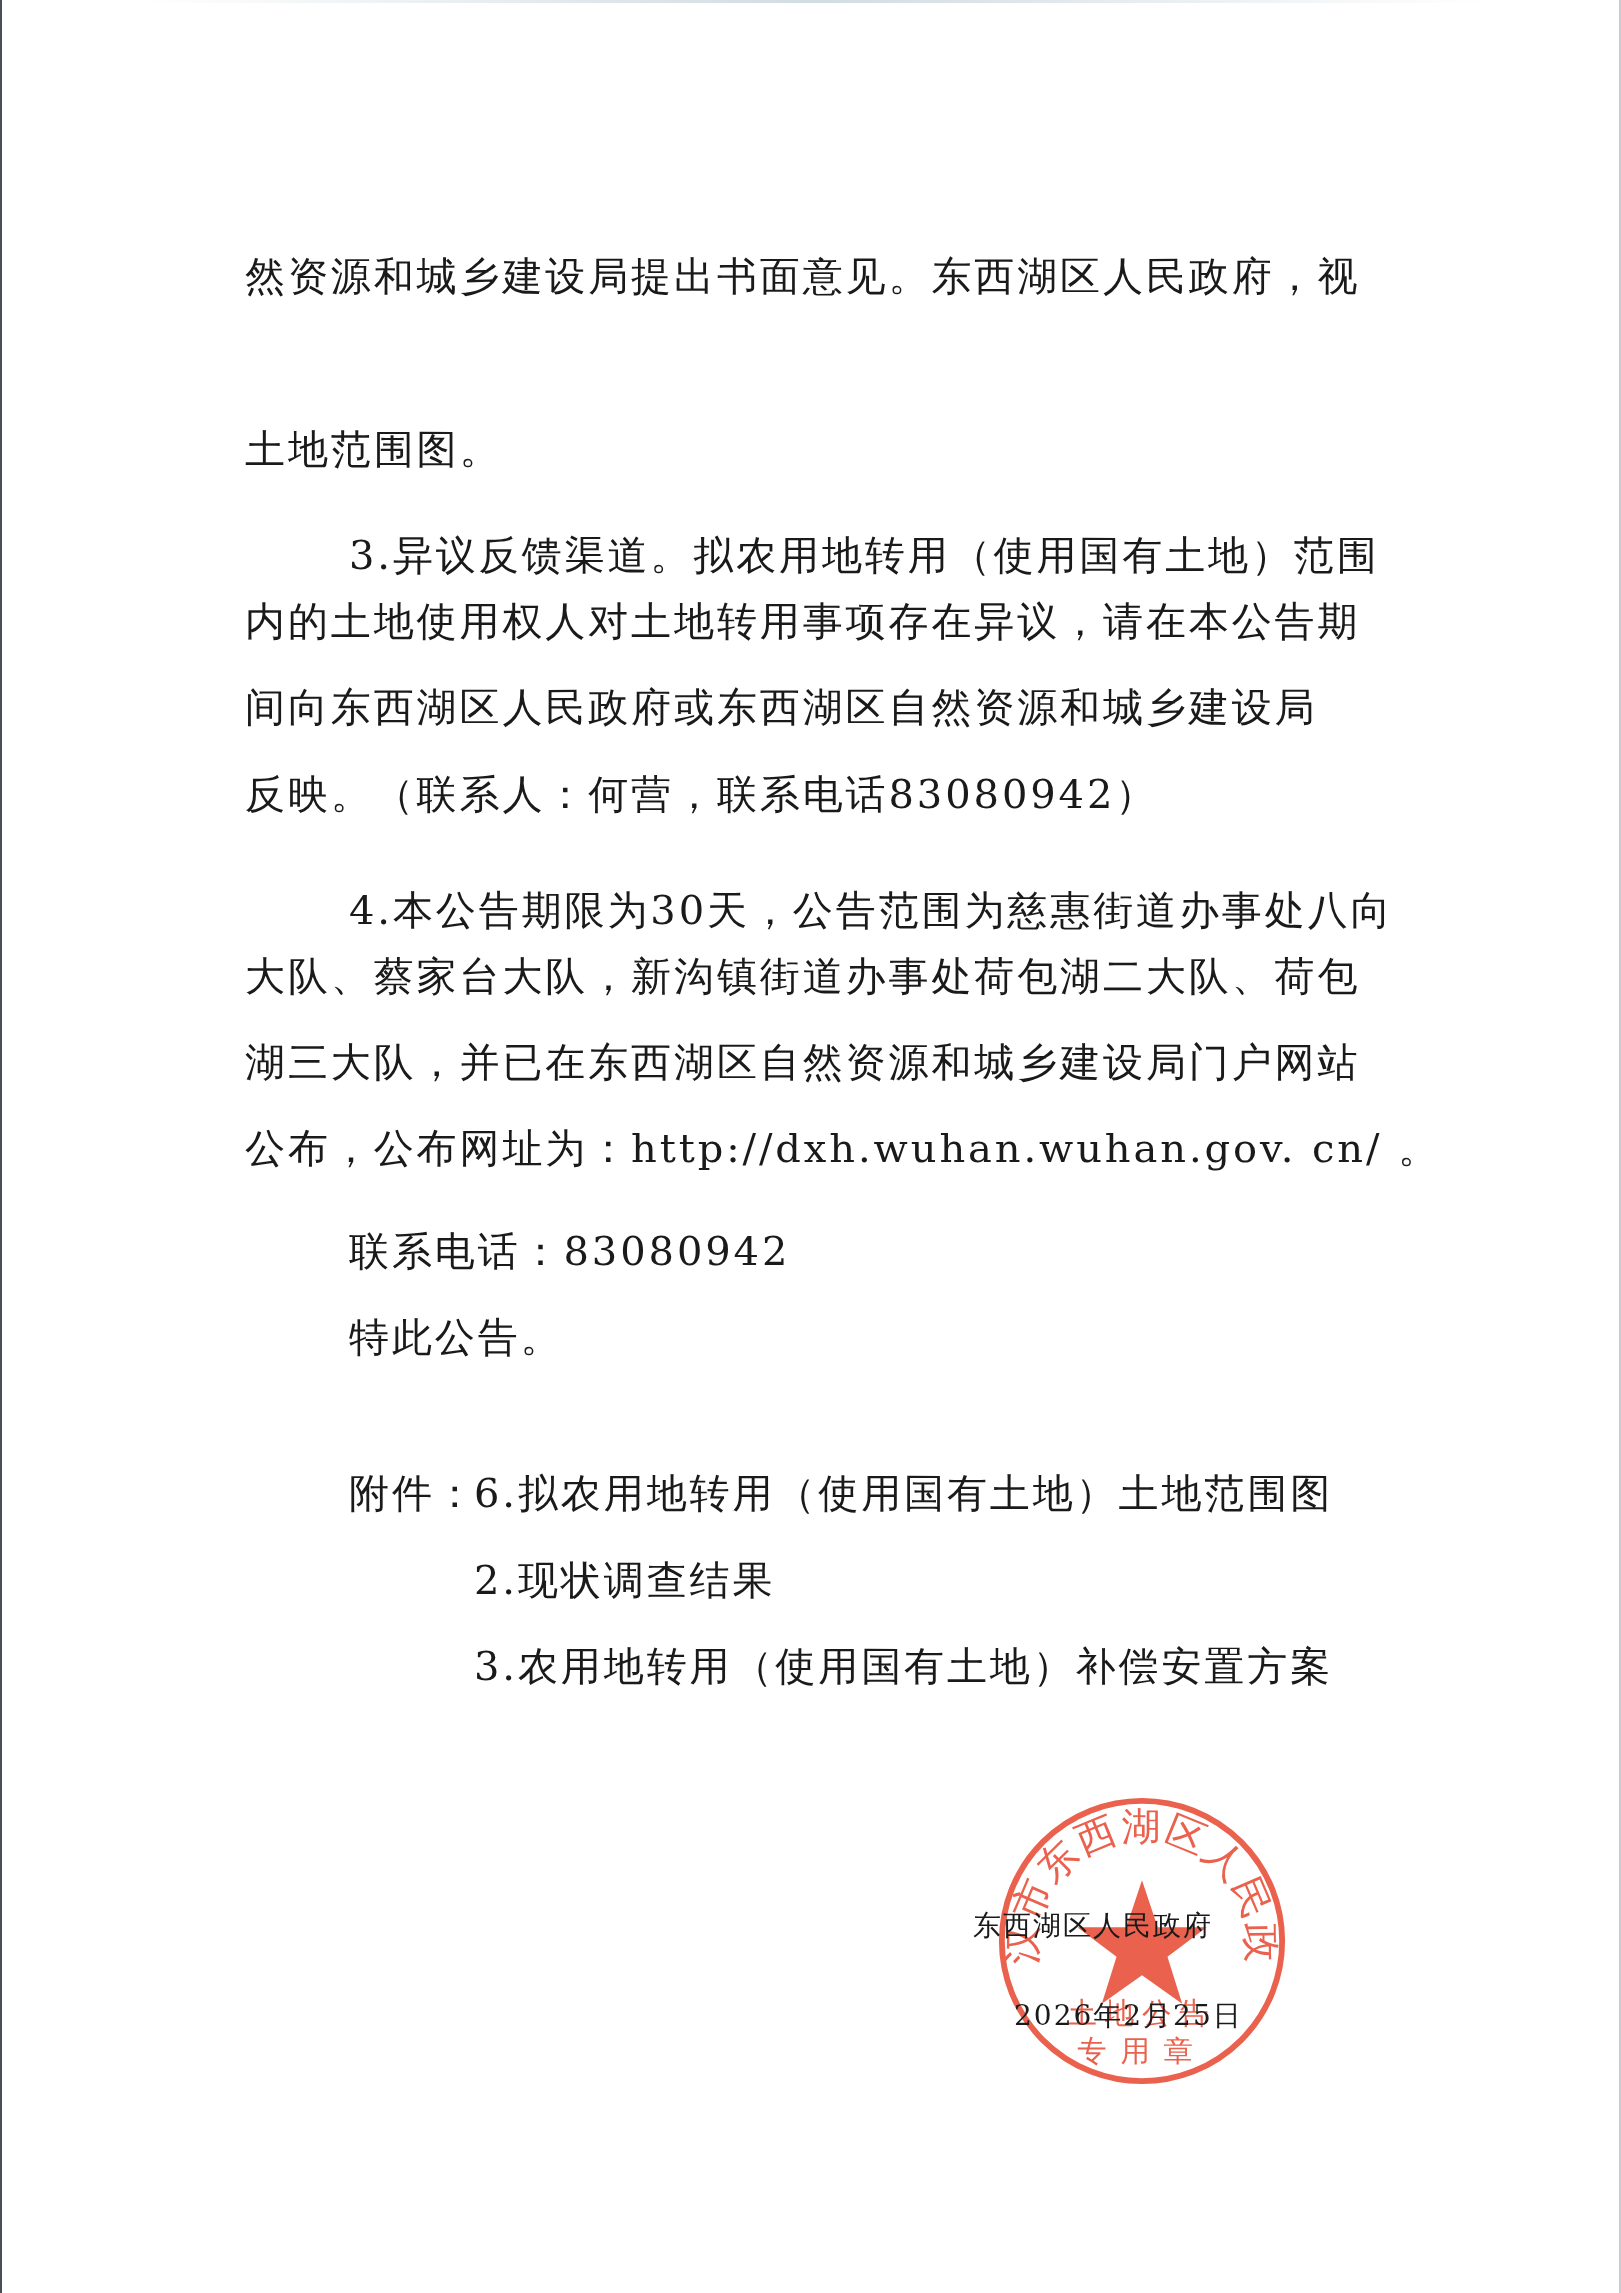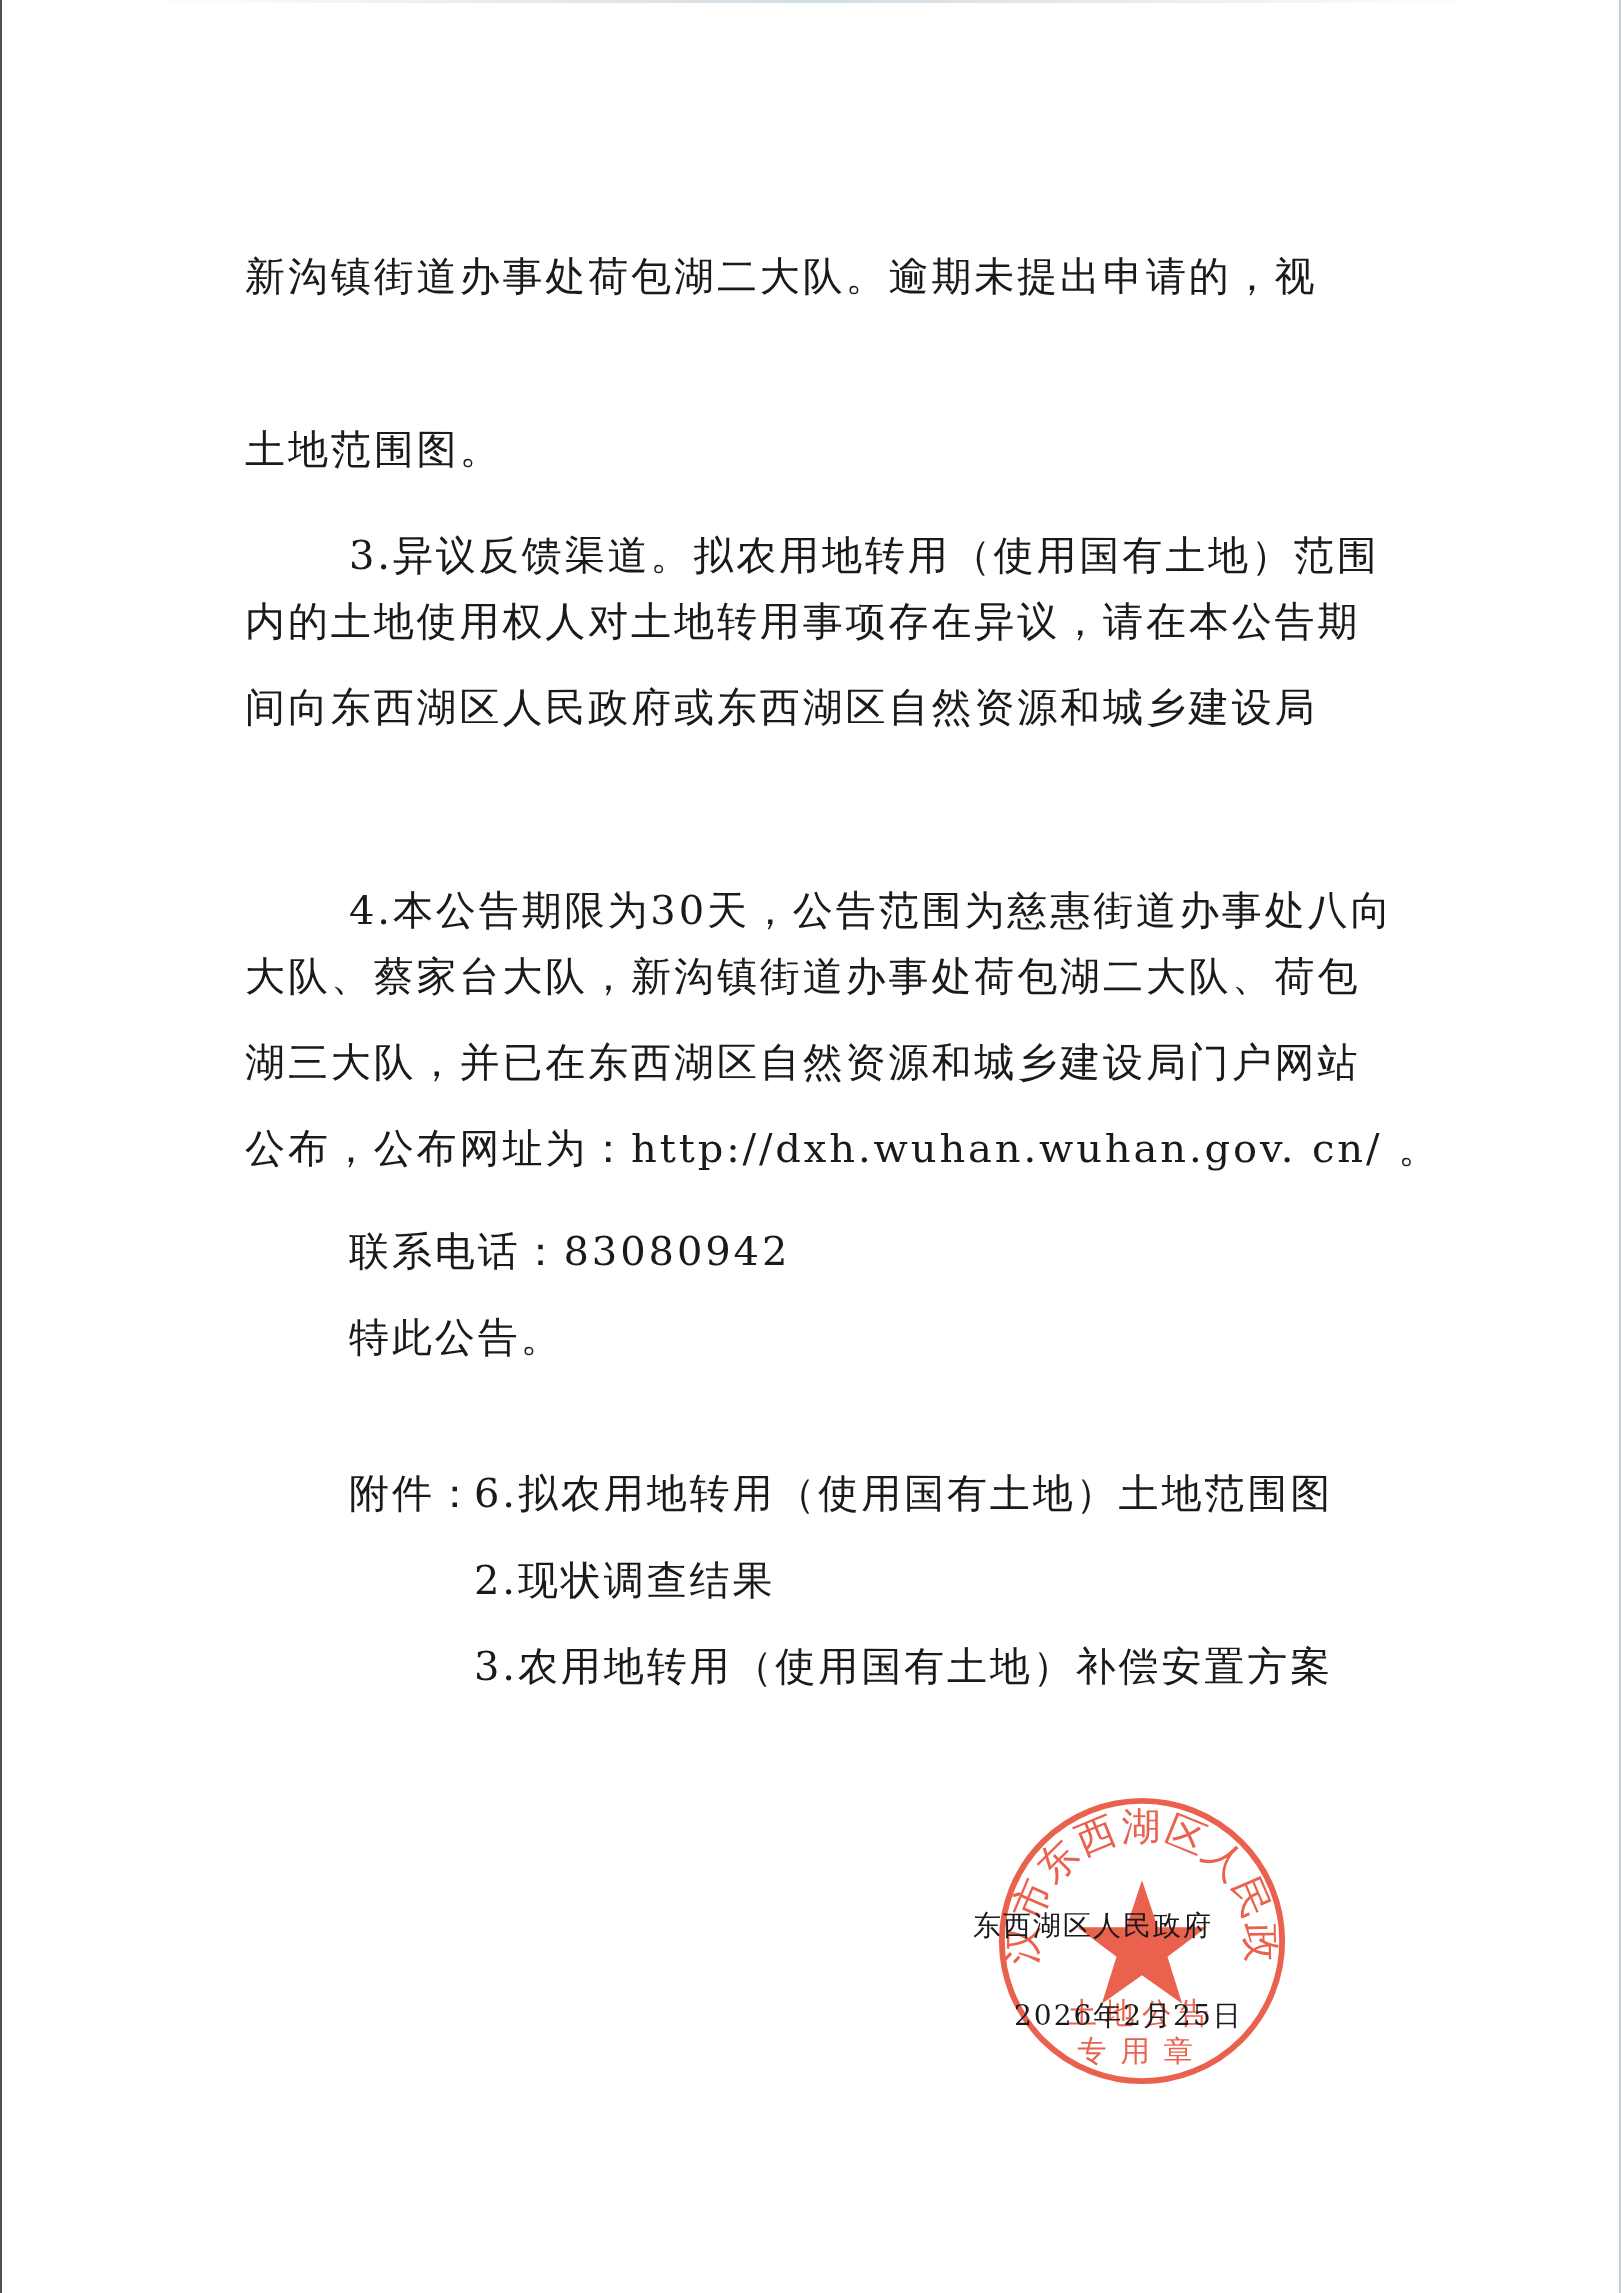--- a/index.html
+++ b/index.html
@@ -67,26 +67,27 @@
     }
   </style>
 </head>
 <body>
 
 <div class="page">
   <div class="edge-left"></div>
   <div class="edge-right"></div>
   <div class="edge-top"></div>
 
-  <div class="line" style="top:247px;">新沟镇街道办事处荷包湖二大队。逾期未提出申请的，视</div>
+  <div class="line" style="top:247px;">然资源和城乡建设局提出书面意见。东西湖区人民政府，视</div>
   <div class="line" style="top:420px;">土地范围图。</div>
 
   <div class="line indent" style="top:506px;">3.异议反馈渠道。拟农用地转用（使用国有土地）范围</div>
   <div class="line" style="top:592px;">内的土地使用权人对土地转用事项存在异议，请在本公告期</div>
   <div class="line" style="top:678px;">间向东西湖区人民政府或东西湖区自然资源和城乡建设局</div>
+  <div class="line" style="top:765px;">反映。（联系人：何营，联系电话83080942）</div>
 
   <div class="line indent" style="top:861px;">4.本公告期限为30天，公告范围为慈惠街道办事处八向</div>
   <div class="line" style="top:947px;">大队、蔡家台大队，新沟镇街道办事处荷包湖二大队、荷包</div>
   <div class="line" style="top:1033px;">湖三大队，并已在东西湖区自然资源和城乡建设局门户网站</div>
   <div class="line" style="top:1119px;">公布，公布网址为：http://dxh.wuhan.wuhan.gov. cn/ 。</div>
 
   <div class="line indent" style="top:1202px;">联系电话：83080942</div>
   <div class="line indent" style="top:1288px;">特此公告。</div>
 
   <div class="line attach-label" style="top:1464px;">附件：</div>

